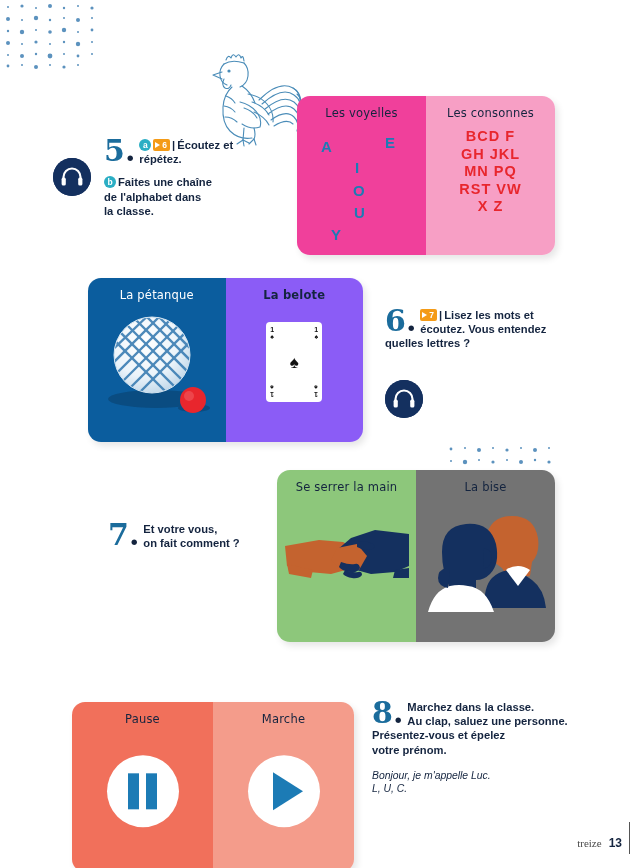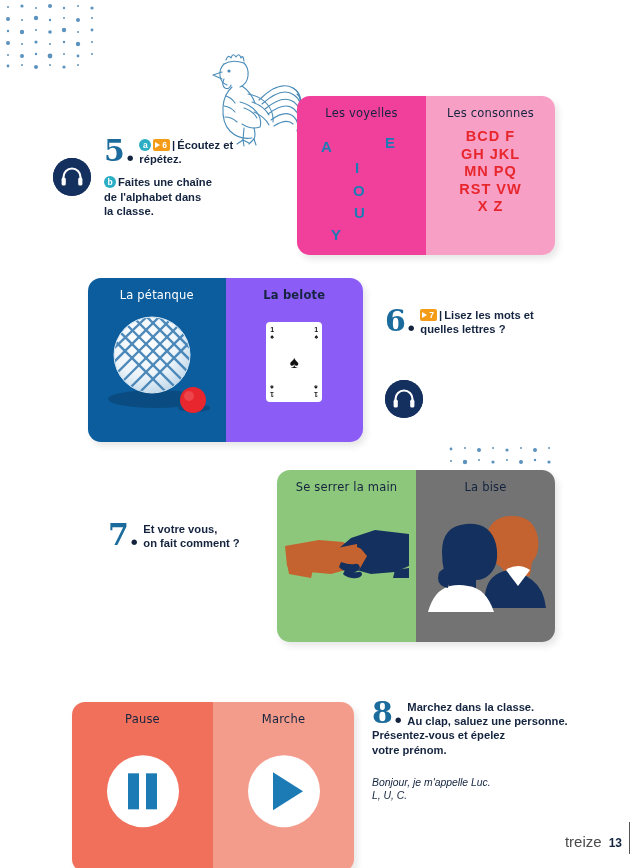--- a/index.html
+++ b/index.html
@@ -131,21 +131,21 @@
     font-family: "Liberation Sans", sans-serif;
   }
   .ex-body p { margin: 0; }
   .ex-body p.spaced { margin-top: 9px; }
   .ex-example {
     font-style: italic;
     font-weight: normal;
     font-size: 10.4px;
     line-height: 13.5px;
     color: #14243F;
-    margin-top: 19px;
+    margin-top: 12px;
   }
 
   
   .badge-letter {
     display: inline-block;
     width: 12px; height: 12px;
     border-radius: 50%;
     background: #2BAEC4;
     color: #ffffff;
     font-size: 8.5px;
@@ -190,22 +190,22 @@
     background: #14305F;
   }
   .headphone svg { display: block; }
 
   
   .footer {
     position: absolute; right: 14px; bottom: 18px;
     display: flex; align-items: baseline; gap: 7px;
   }
   .footer-word {
-    font-size: 15px; color: #4a4a4a;
-    font-family: Liberation Sans, sans-serif;
+    font-size: 11px; color: #4a4a4a;
+    font-family: Liberation Serif, serif;
   }
   .footer-num {
     font-size: 12px; font-weight: bold; color: #14243F;
     font-family: "Liberation Sans", sans-serif;
   }
   .footer-rule {
     position: absolute; right: 6px; bottom: 14px;
     width: 1.5px; height: 32px; background: #555;
   }
 </style>
@@ -471,20 +471,21 @@
       </div>
     </div>
   </div>
 
   <div class="exercise" style="left:385px; top:308px; width:180px;">
     <span class="ex-num"><span>6</span><span class="dot">.</span></span>
     <div class="ex-body">
       <p>
         <span class="badge-media"><span class="play"></span><span>7</span></span><span class="sep">|</span><span>Lisez les mots et</span>
       </p>
+      <p>écoutez. Vous entendez</p>
       <p>quelles lettres ?</p>
     </div>
   </div>
 
   <div class="headphone" style="left:385px; top:380px;">
     <svg width="38" height="38" viewBox="0 0 38 38">
       <circle cx="19" cy="19" r="19" fill="#14305F"></circle>
       <path d="M10.5 21 v-2 a8.5 8.5 0 0 1 17 0 v2" fill="none" stroke="#ffffff" stroke-width="2.1" stroke-linecap="round"></path>
       <rect x="8.6" y="19.6" width="4.2" height="8" rx="1.6" fill="#ffffff"></rect>
       <rect x="25.2" y="19.6" width="4.2" height="8" rx="1.6" fill="#ffffff"></rect>

